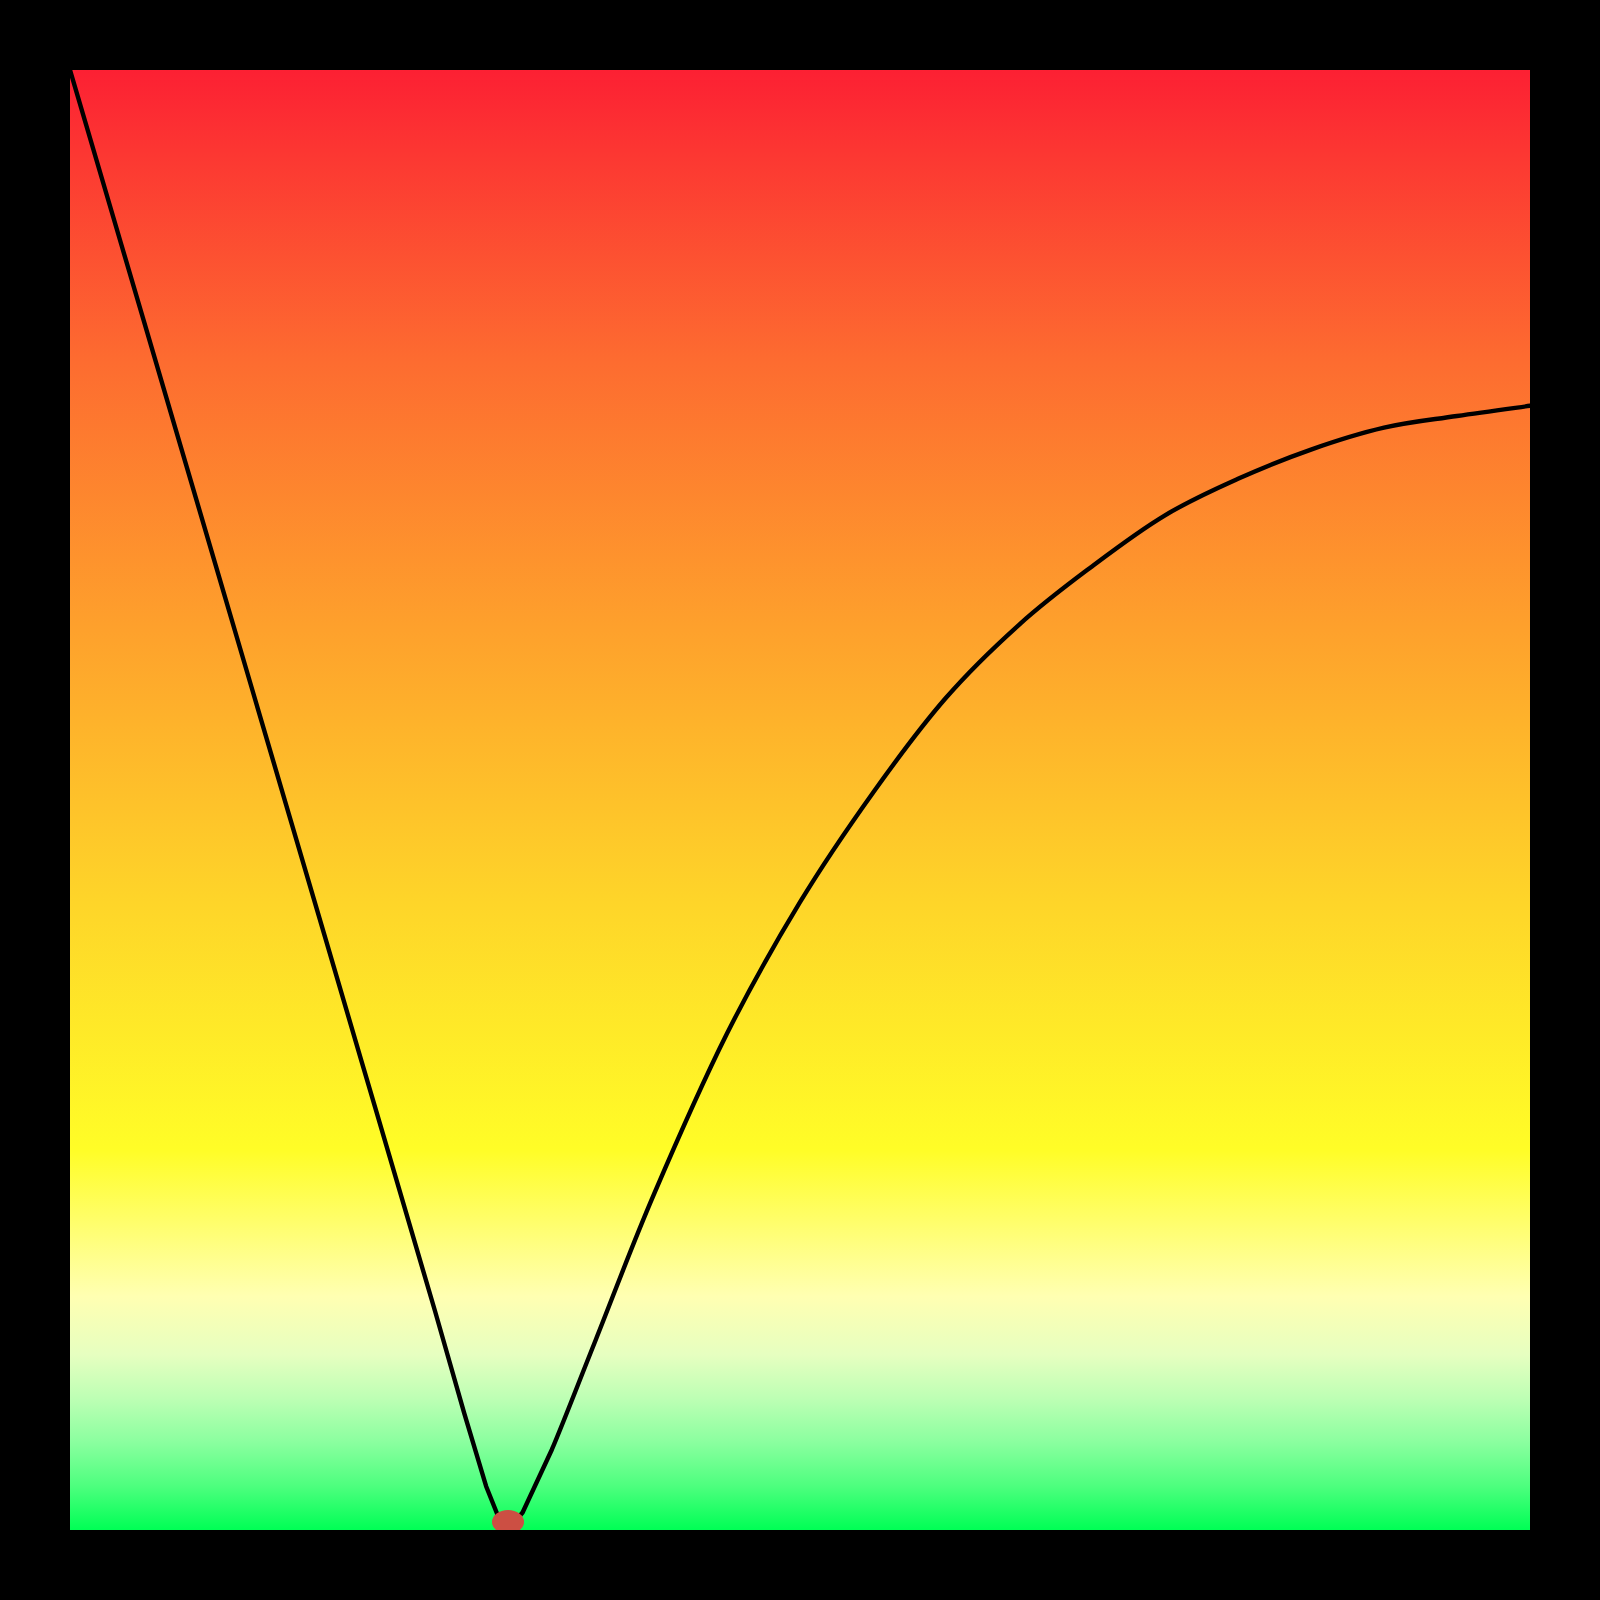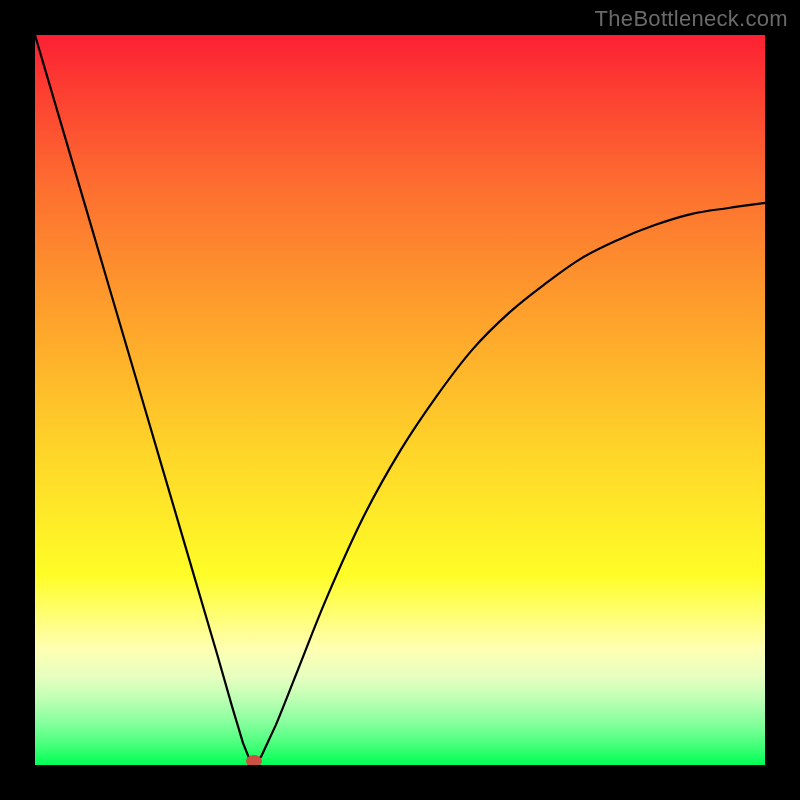--- a/index.html
+++ b/index.html
@@ -67,15 +67,14 @@
 
   <div class="plot-area">
     <div class="gradient"></div>
 
     <svg class="svg-overlay" viewBox="0 0 730 730" preserveAspectRatio="none">
       <path d="M 0.00 0.00 C 6.57 22.34, 23.36 79.42, 36.50 124.10 C 49.64 168.78, 59.86 203.52, 73.00 248.20 C 86.14 292.88, 96.36 327.62, 109.50 372.30 C 122.64 416.98, 132.86 451.72, 146.00 496.40 C 159.14 541.08, 173.30 588.96, 182.50 620.50 L 197.10 671.60 L 208.05 708.10 L 216.81 730.00 L 219.00 730.00 L 226.30 721.24 L 240.90 689.85 C 247.47 674.34, 253.60 658.10, 262.80 635.10 C 272.00 612.11, 280.17 589.69, 292.00 562.10 C 303.83 534.51, 315.36 508.08, 328.50 481.80 C 341.64 455.52, 351.86 437.78, 365.00 416.10 C 378.14 394.42, 388.36 379.75, 401.50 361.35 C 414.64 342.95, 424.86 329.01, 438.00 313.90 C 451.14 298.79, 461.36 289.23, 474.50 277.40 C 487.64 265.57, 497.86 258.05, 511.00 248.20 C 524.14 238.34, 534.36 230.53, 547.50 222.65 C 560.64 214.77, 570.86 210.31, 584.00 204.40 C 597.14 198.49, 607.36 194.40, 620.50 189.80 C 633.64 185.20, 643.86 181.87, 657.00 178.85 C 670.14 175.83, 680.36 174.98, 693.50 173.01 C 706.64 171.04, 723.43 168.82, 730.00 167.90" id="curve-path" fill="none" stroke="#000000" stroke-width="2.2" stroke-linejoin="round" stroke-linecap="round"></path>
       <ellipse id="min-marker" rx="8" ry="6" cx="219.00" cy="726.00" fill="#cc4f43"></ellipse>
     </svg>
   </div>
 
-  <div class="attribution">TheBottleneck.com</div>
 
 </div>
 
 </body></html>

